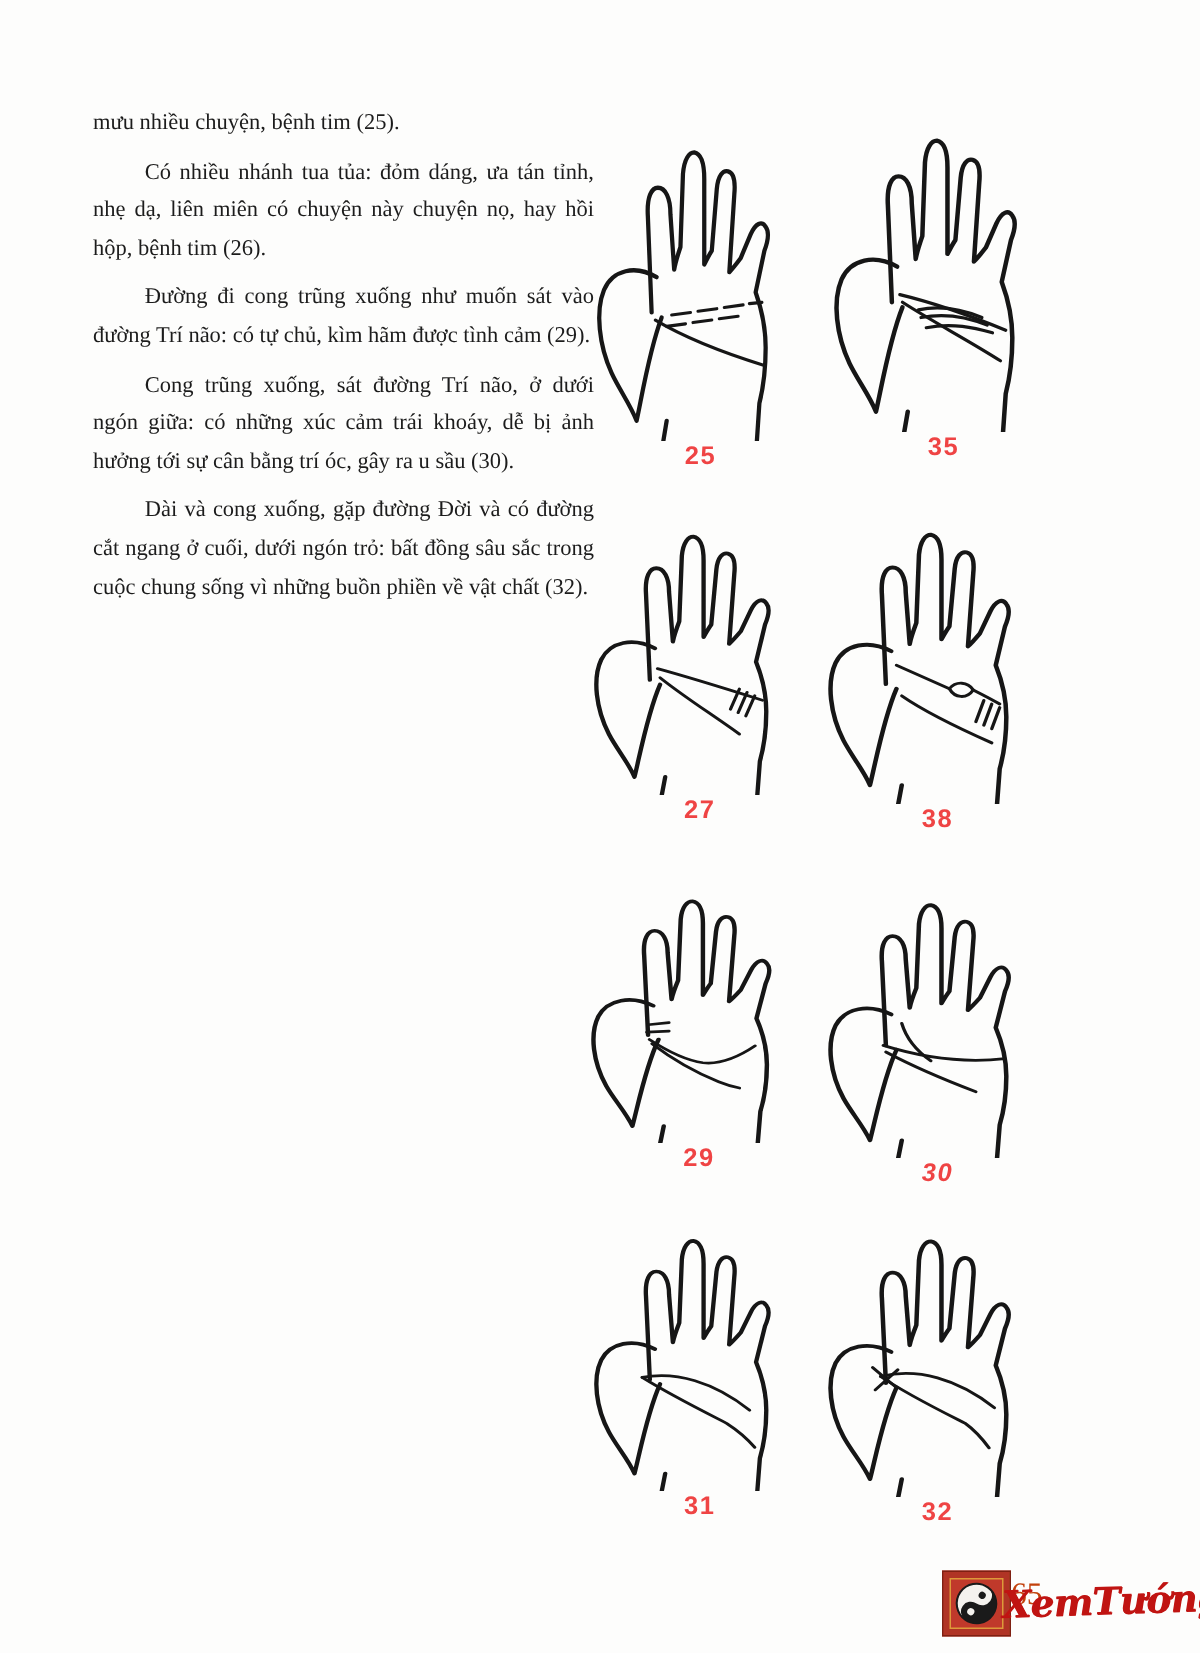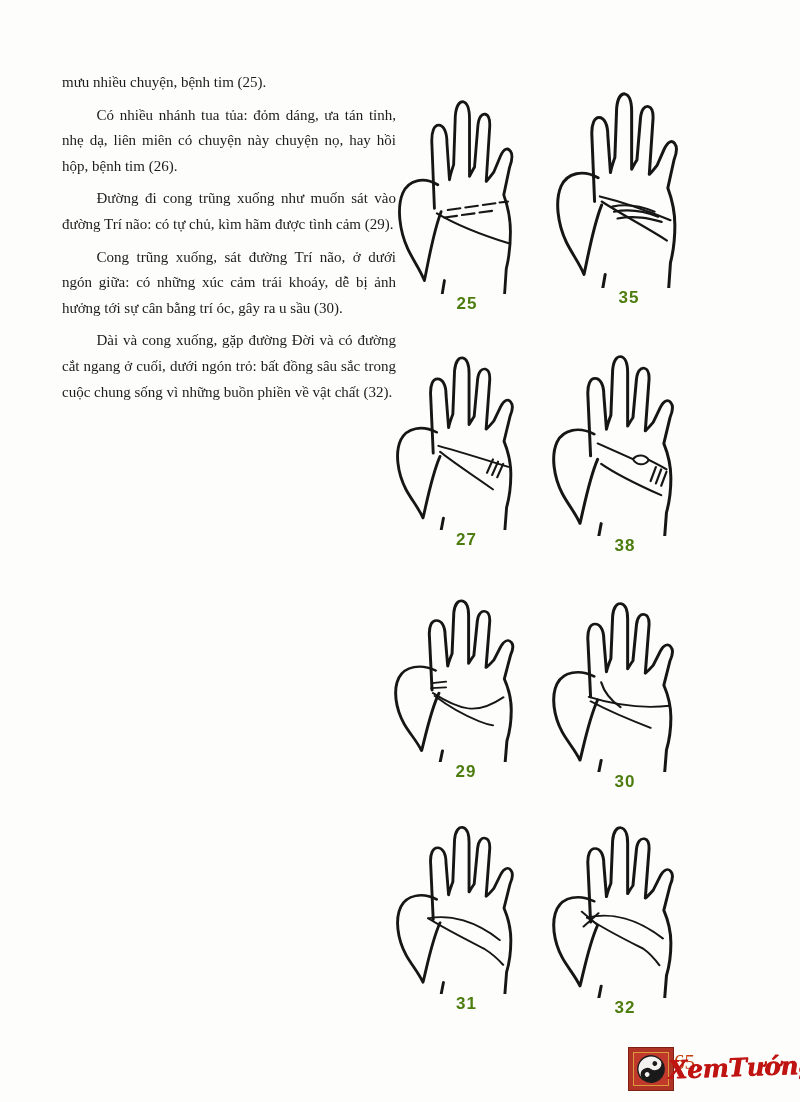--- a/index.html
+++ b/index.html
@@ -16,21 +16,21 @@
     position:absolute;left:62px;top:70px;width:334px;
     font-size:15px;line-height:25.6px;
     text-align:justify;
   }
   .para{margin:0 0 7px 0;}
   .para.indent{text-indent:2.3em;}
   .figure{position:absolute;}
   .figure svg{display:block;}
   .fig-num{
     font-family:"Liberation Sans","DejaVu Sans",sans-serif;
-    font-weight:bold;font-size:17px;color:#4d7c0f;
+    font-weight:bold;font-size:17px;color:#ef4444;
     text-align:center;margin-top:0px;letter-spacing:1px;
   }
   .watermark{position:absolute;left:626px;top:1042px;width:172px;height:58px;}
   .page-num{
     position:absolute;left:48px;top:8px;z-index:1;
     color:#c2410c;font-size:21px;
     font-family:Liberation Serif, serif;
   }
   .wm-box{
     position:absolute;left:2px;top:5px;width:44px;height:42px;z-index:2;
@@ -123,21 +123,21 @@
           <path d="M 50 120 C 33 110 15 114 8 130 C 1 147 4 174 14 196 C 20 209 29 221 34 234 C 38 216 44 178 54 152" fill="none" stroke="#161616" stroke-width="3.4" stroke-linecap="round" stroke-linejoin="round"></path>
           <path d="M 46 148 L 43 72 C 42 56 46 49 51 49 C 57 49 61 57 61 70 L 64 114 C 65 108 67 102 69 96 L 71 38 C 72 26 76 21 80 21 C 85 22 88 29 88 42 L 88 110 C 90 106 92 102 94 99 L 98 50 C 99 39 103 35 107 36 C 111 37 113 43 112 54 L 108 116 C 111 113 114 109 117 105 L 125 86 C 129 77 134 75 137 80 C 140 84 139 91 136 99 L 129 132 C 134 146 137 160 137 176 C 137 194 135 208 132 220 L 130 250" fill="none" stroke="#161616" stroke-width="3.4" stroke-linecap="round" stroke-linejoin="round"></path>
           <path d="M 58 234 L 55 252" fill="none" stroke="#161616" stroke-width="3.4" stroke-linecap="round" stroke-linejoin="round"></path>
           <path d="M 46 138 L 62 136" fill="none" stroke="#161616" stroke-width="2.5" stroke-linecap="round" stroke-linejoin="round"></path>
           <path d="M 45 145 L 62 144" fill="none" stroke="#161616" stroke-width="2.5" stroke-linecap="round" stroke-linejoin="round"></path>
           <path d="M 47 152 C 62 164 76 172 88 174 C 102 176 116 168 128 158" fill="none" stroke="#161616" stroke-width="2.5" stroke-linecap="round" stroke-linejoin="round"></path>
           <path d="M 49 156 C 66 172 84 184 100 192 C 106 195 112 197 116 198" fill="none" stroke="#161616" stroke-width="2.5" stroke-linecap="round" stroke-linejoin="round"></path>
         </svg>
     <div class="fig-num">29</div>
   </div>
-      <div class="figure" style="left: 550px; top: 588px; width: 150px;">
+      <div class="figure" style="left: 550px; top: 588px; width: 150px; font-style: italic;">
     <svg viewBox="0 0 170 250" preserveAspectRatio="none" width="150" height="184">
           <path d="M 50 120 C 33 110 15 114 8 130 C 1 147 4 174 14 196 C 20 209 29 221 34 234 C 38 216 44 178 54 152" fill="none" stroke="#161616" stroke-width="3.4" stroke-linecap="round" stroke-linejoin="round"></path>
           <path d="M 46 148 L 43 72 C 42 56 46 49 51 49 C 57 49 61 57 61 70 L 64 114 C 65 108 67 102 69 96 L 71 38 C 72 26 76 21 80 21 C 85 22 88 29 88 42 L 88 110 C 90 106 92 102 94 99 L 98 50 C 99 39 103 35 107 36 C 111 37 113 43 112 54 L 108 116 C 111 113 114 109 117 105 L 125 86 C 129 77 134 75 137 80 C 140 84 139 91 136 99 L 129 132 C 134 146 137 160 137 176 C 137 194 135 208 132 220 L 130 250" fill="none" stroke="#161616" stroke-width="3.4" stroke-linecap="round" stroke-linejoin="round"></path>
           <path d="M 58 234 L 55 252" fill="none" stroke="#161616" stroke-width="3.4" stroke-linecap="round" stroke-linejoin="round"></path>
           <path d="M 58 128 C 61 140 68 152 80 162" fill="none" stroke="#161616" stroke-width="2.5" stroke-linecap="round" stroke-linejoin="round"></path>
           <path d="M 44 148 C 76 160 106 164 136 160" fill="none" stroke="#161616" stroke-width="2.5" stroke-linecap="round" stroke-linejoin="round"></path>
           <path d="M 46 154 C 68 168 92 180 114 190" fill="none" stroke="#161616" stroke-width="2.5" stroke-linecap="round" stroke-linejoin="round"></path>
         </svg>
     <div class="fig-num">30</div>
   </div>

